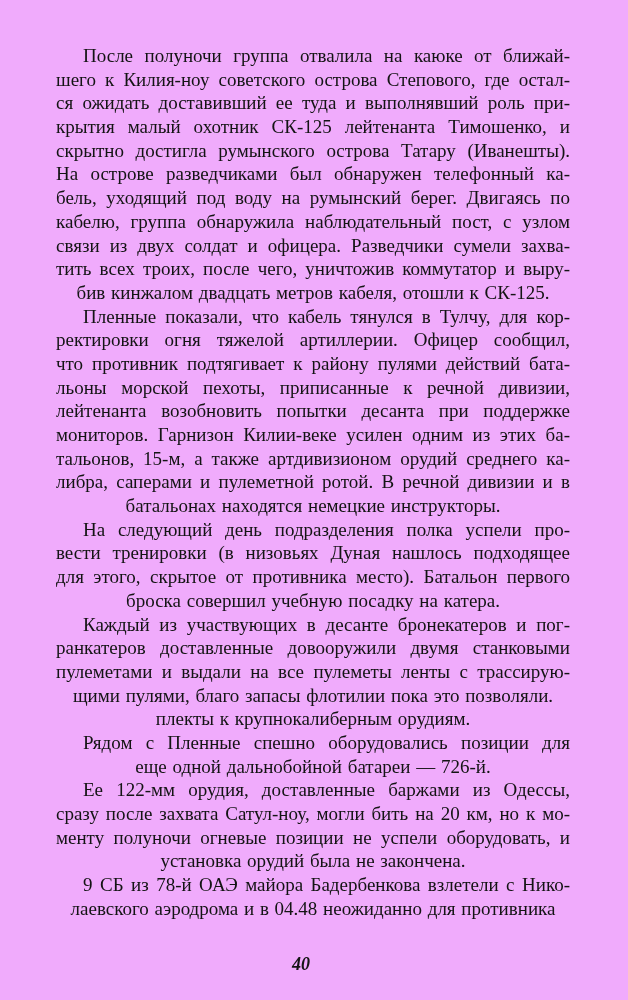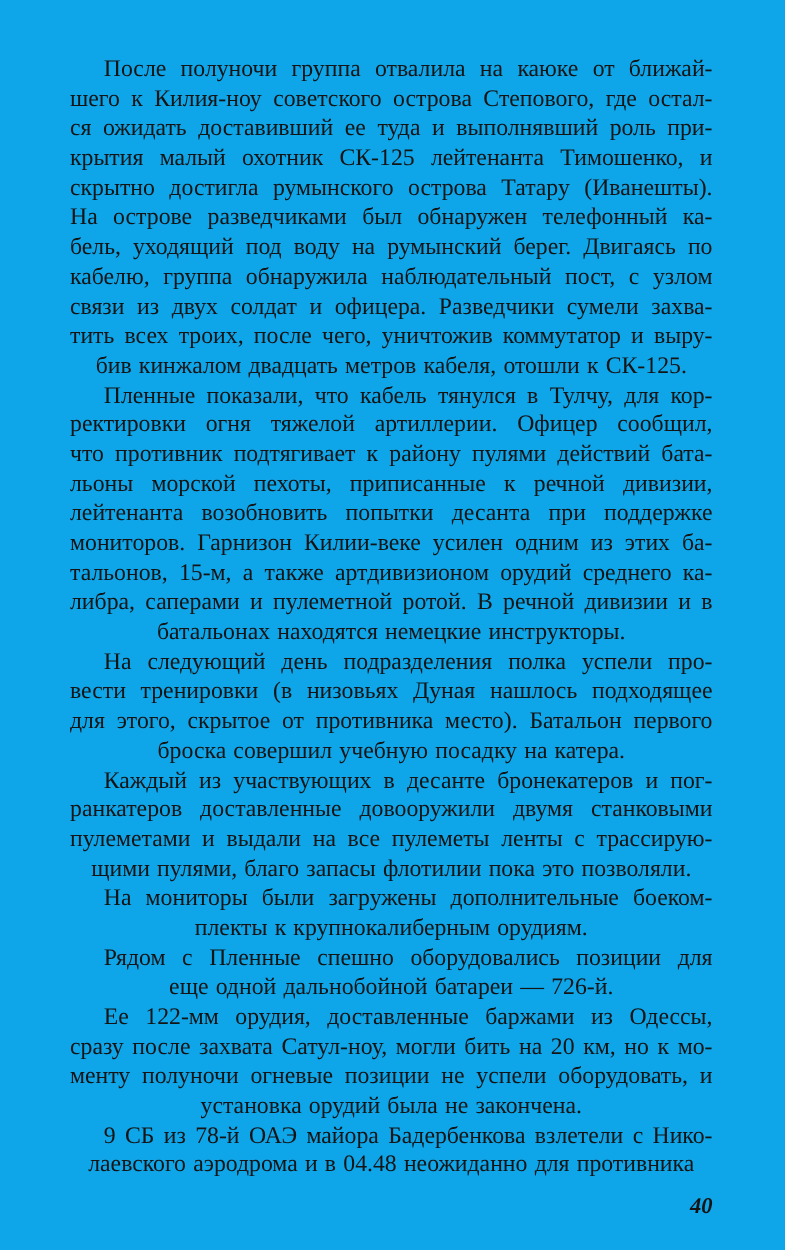--- a/index.html
+++ b/index.html
@@ -4,21 +4,21 @@
 <style>
   html, body {
     margin: 0;
     padding: 0;
     background: #ffffff;
   }
   .scan-page {
     position: relative;
     width: 628px;
     height: 1000px;
-    background: #0ea5e9;
+    background: #f0abfc;
     font-family: "Liberation Serif", "DejaVu Serif", serif;
     color: #141414;
     overflow: hidden;
   }
   .text-block {
     position: absolute;
     left: 56px;
     top: 44px;
     width: 514px;
     font-size: 19px;
@@ -33,24 +33,24 @@
   }
   .line.first {
     text-indent: 27px;
   }
   .line.last {
     text-align: center;
     text-align-last: auto;
   }
   .folio {
     position: absolute;
-    left: 56px;
+    left: 44px;
     top: 954px;
     width: 514px;
-    text-align: right;
+    text-align: center;
     font-size: 18px;
     font-weight: bold;
     font-style: italic;
     color: #141414;
   }
 </style>
 </head>
 <body>
 
 <div class="scan-page">
@@ -76,21 +76,20 @@
       <div class="line">либра, саперами и пулеметной ротой. В речной дивизии и в</div>
       <div class="line last">батальонах находятся немецкие инструкторы.</div>
       <div class="line first">На следующий день подразделения полка успели про-</div>
       <div class="line">вести тренировки (в низовьях Дуная нашлось подходящее</div>
       <div class="line">для этого, скрытое от противника место). Батальон первого</div>
       <div class="line last">броска совершил учебную посадку на катера.</div>
       <div class="line first">Каждый из участвующих в десанте бронекатеров и пог-</div>
       <div class="line">ранкатеров доставленные довооружили двумя станковыми</div>
       <div class="line">пулеметами и выдали на все пулеметы ленты с трассирую-</div>
       <div class="line last">щими пулями, благо запасы флотилии пока это позволяли.</div>
-      <div class="line first">На мониторы были загружены дополнительные боеком-</div>
       <div class="line last">плекты к крупнокалиберным орудиям.</div>
       <div class="line first">Рядом с Пленные спешно оборудовались позиции для</div>
       <div class="line last">еще одной дальнобойной батареи — 726-й.</div>
       <div class="line first">Ее 122-мм орудия, доставленные баржами из Одессы,</div>
       <div class="line">сразу после захвата Сатул-ноу, могли бить на 20 км, но к мо-</div>
       <div class="line">менту полуночи огневые позиции не успели оборудовать, и</div>
       <div class="line last">установка орудий была не закончена.</div>
       <div class="line first">9 СБ из 78-й ОАЭ майора Бадербенкова взлетели с Нико-</div>
       <div class="line last">лаевского аэродрома и в 04.48 неожиданно для противника</div>
     </div>

